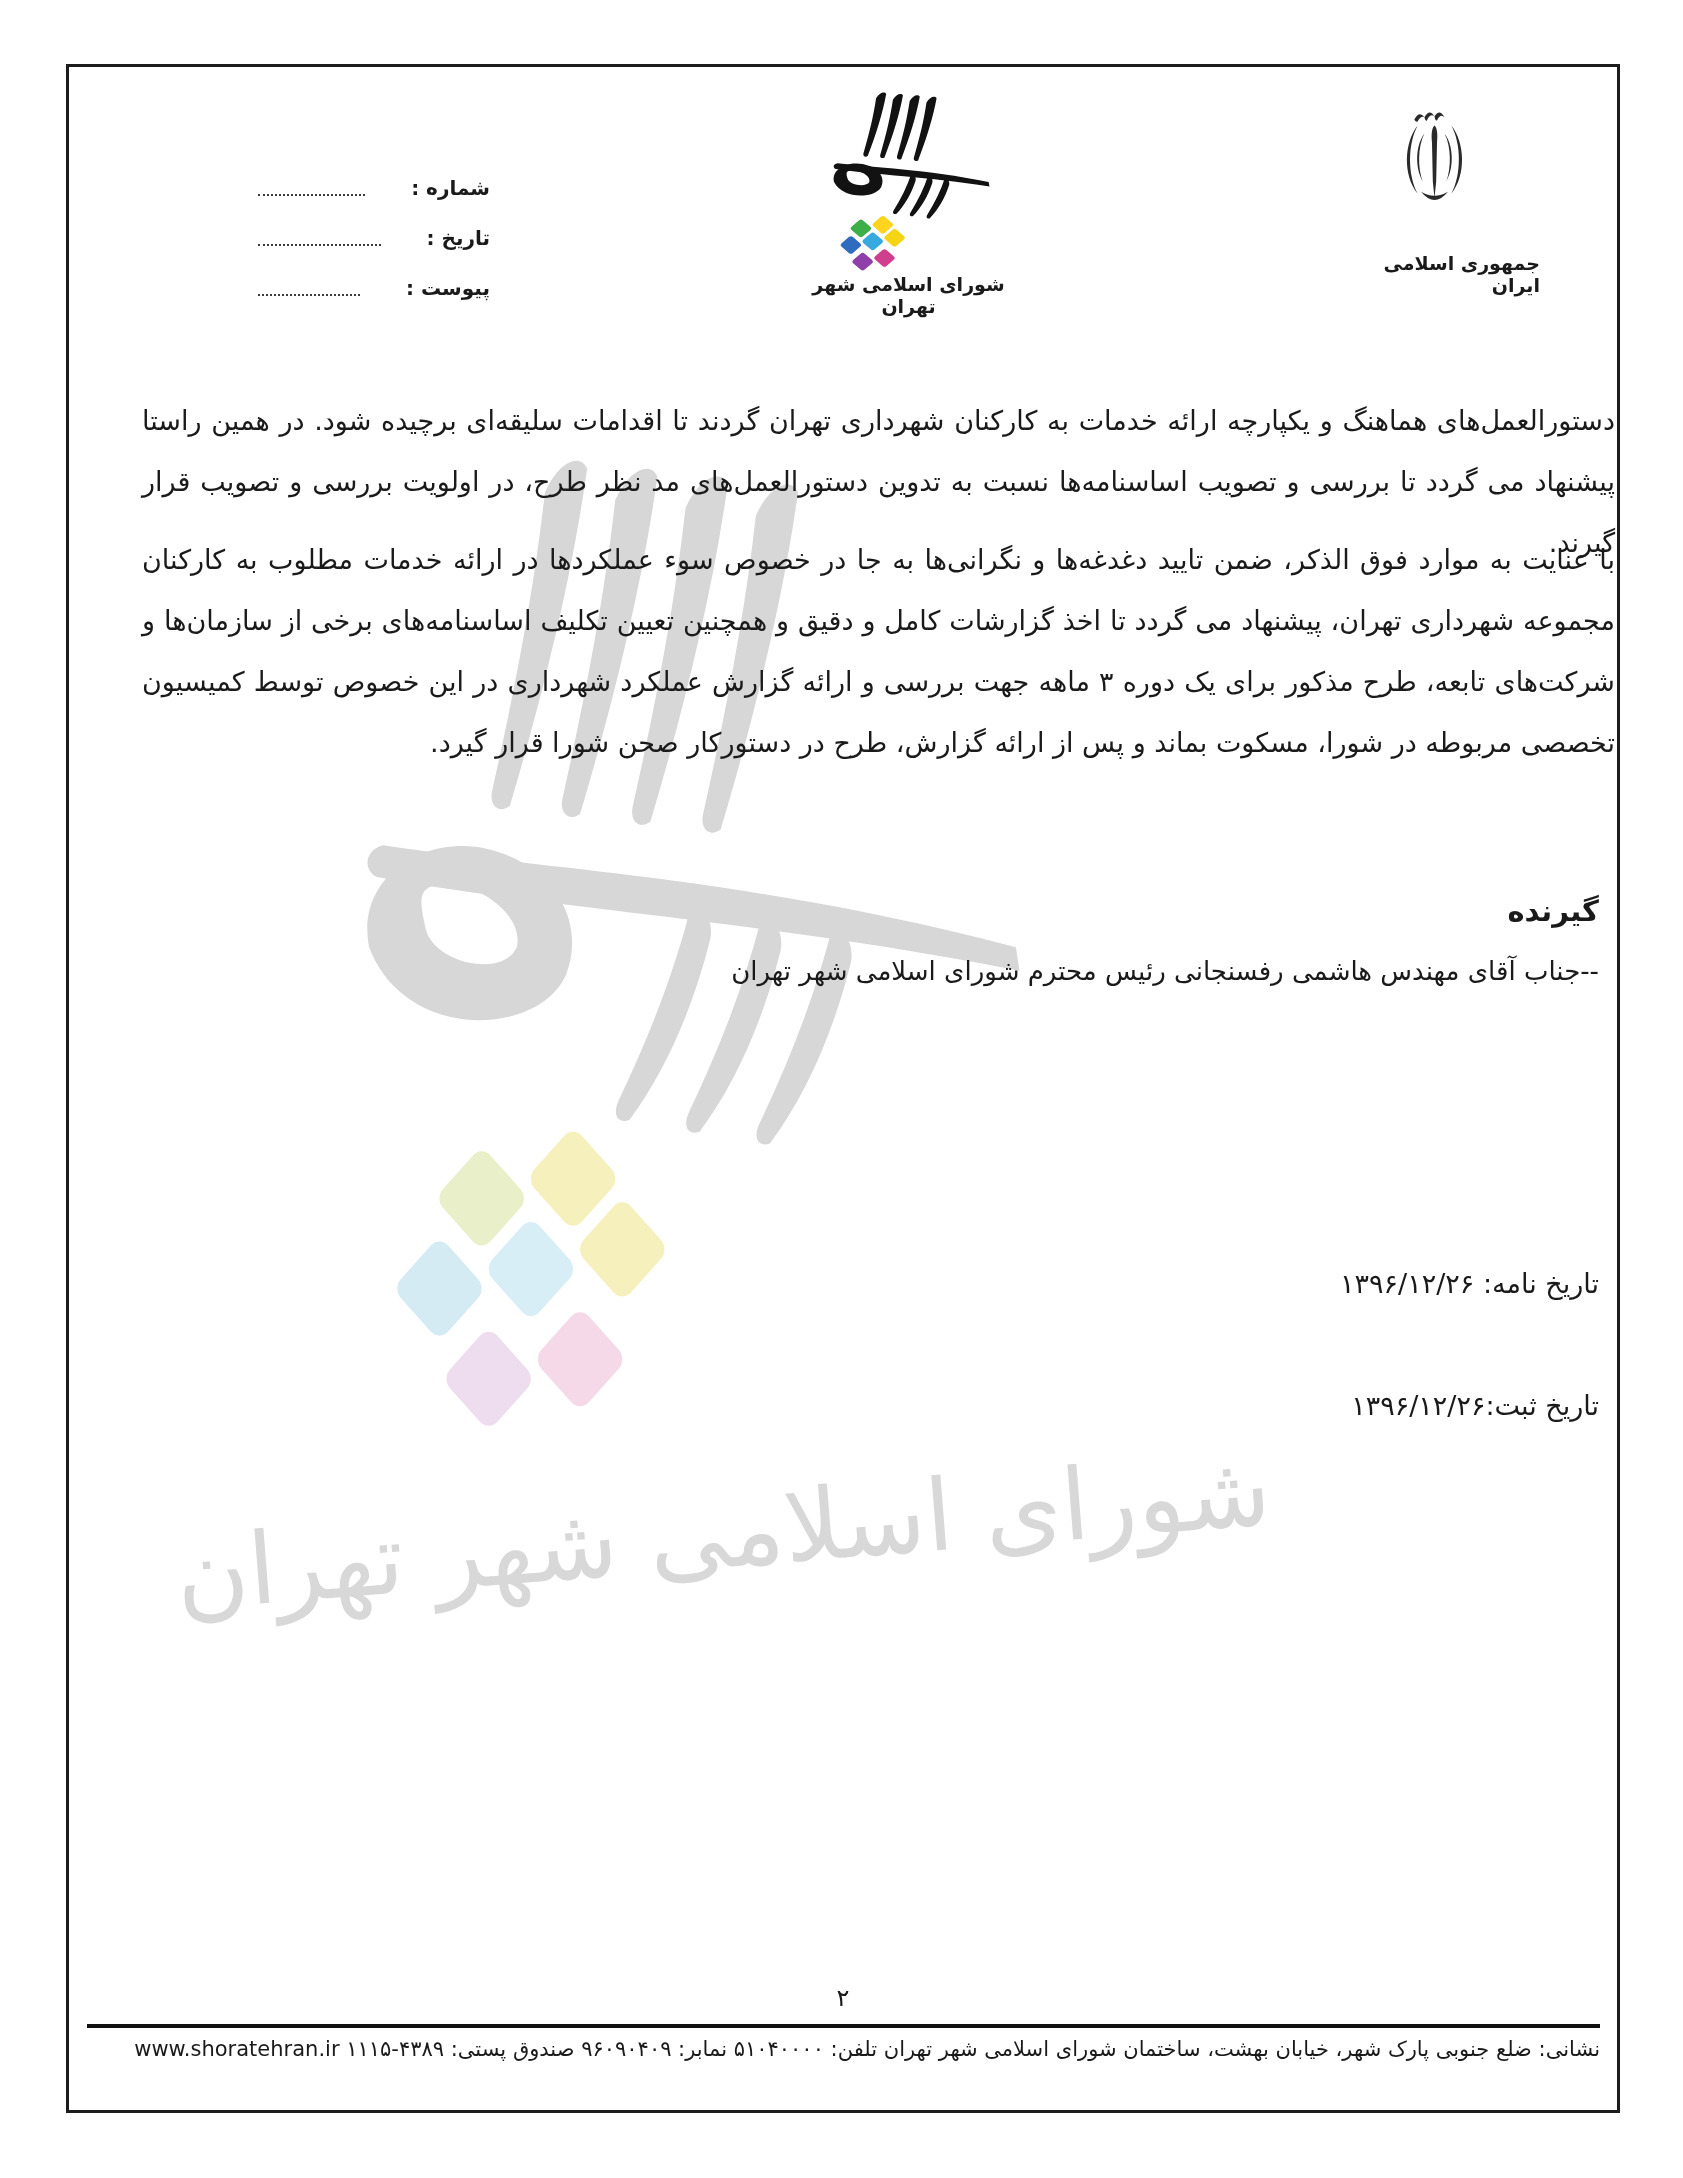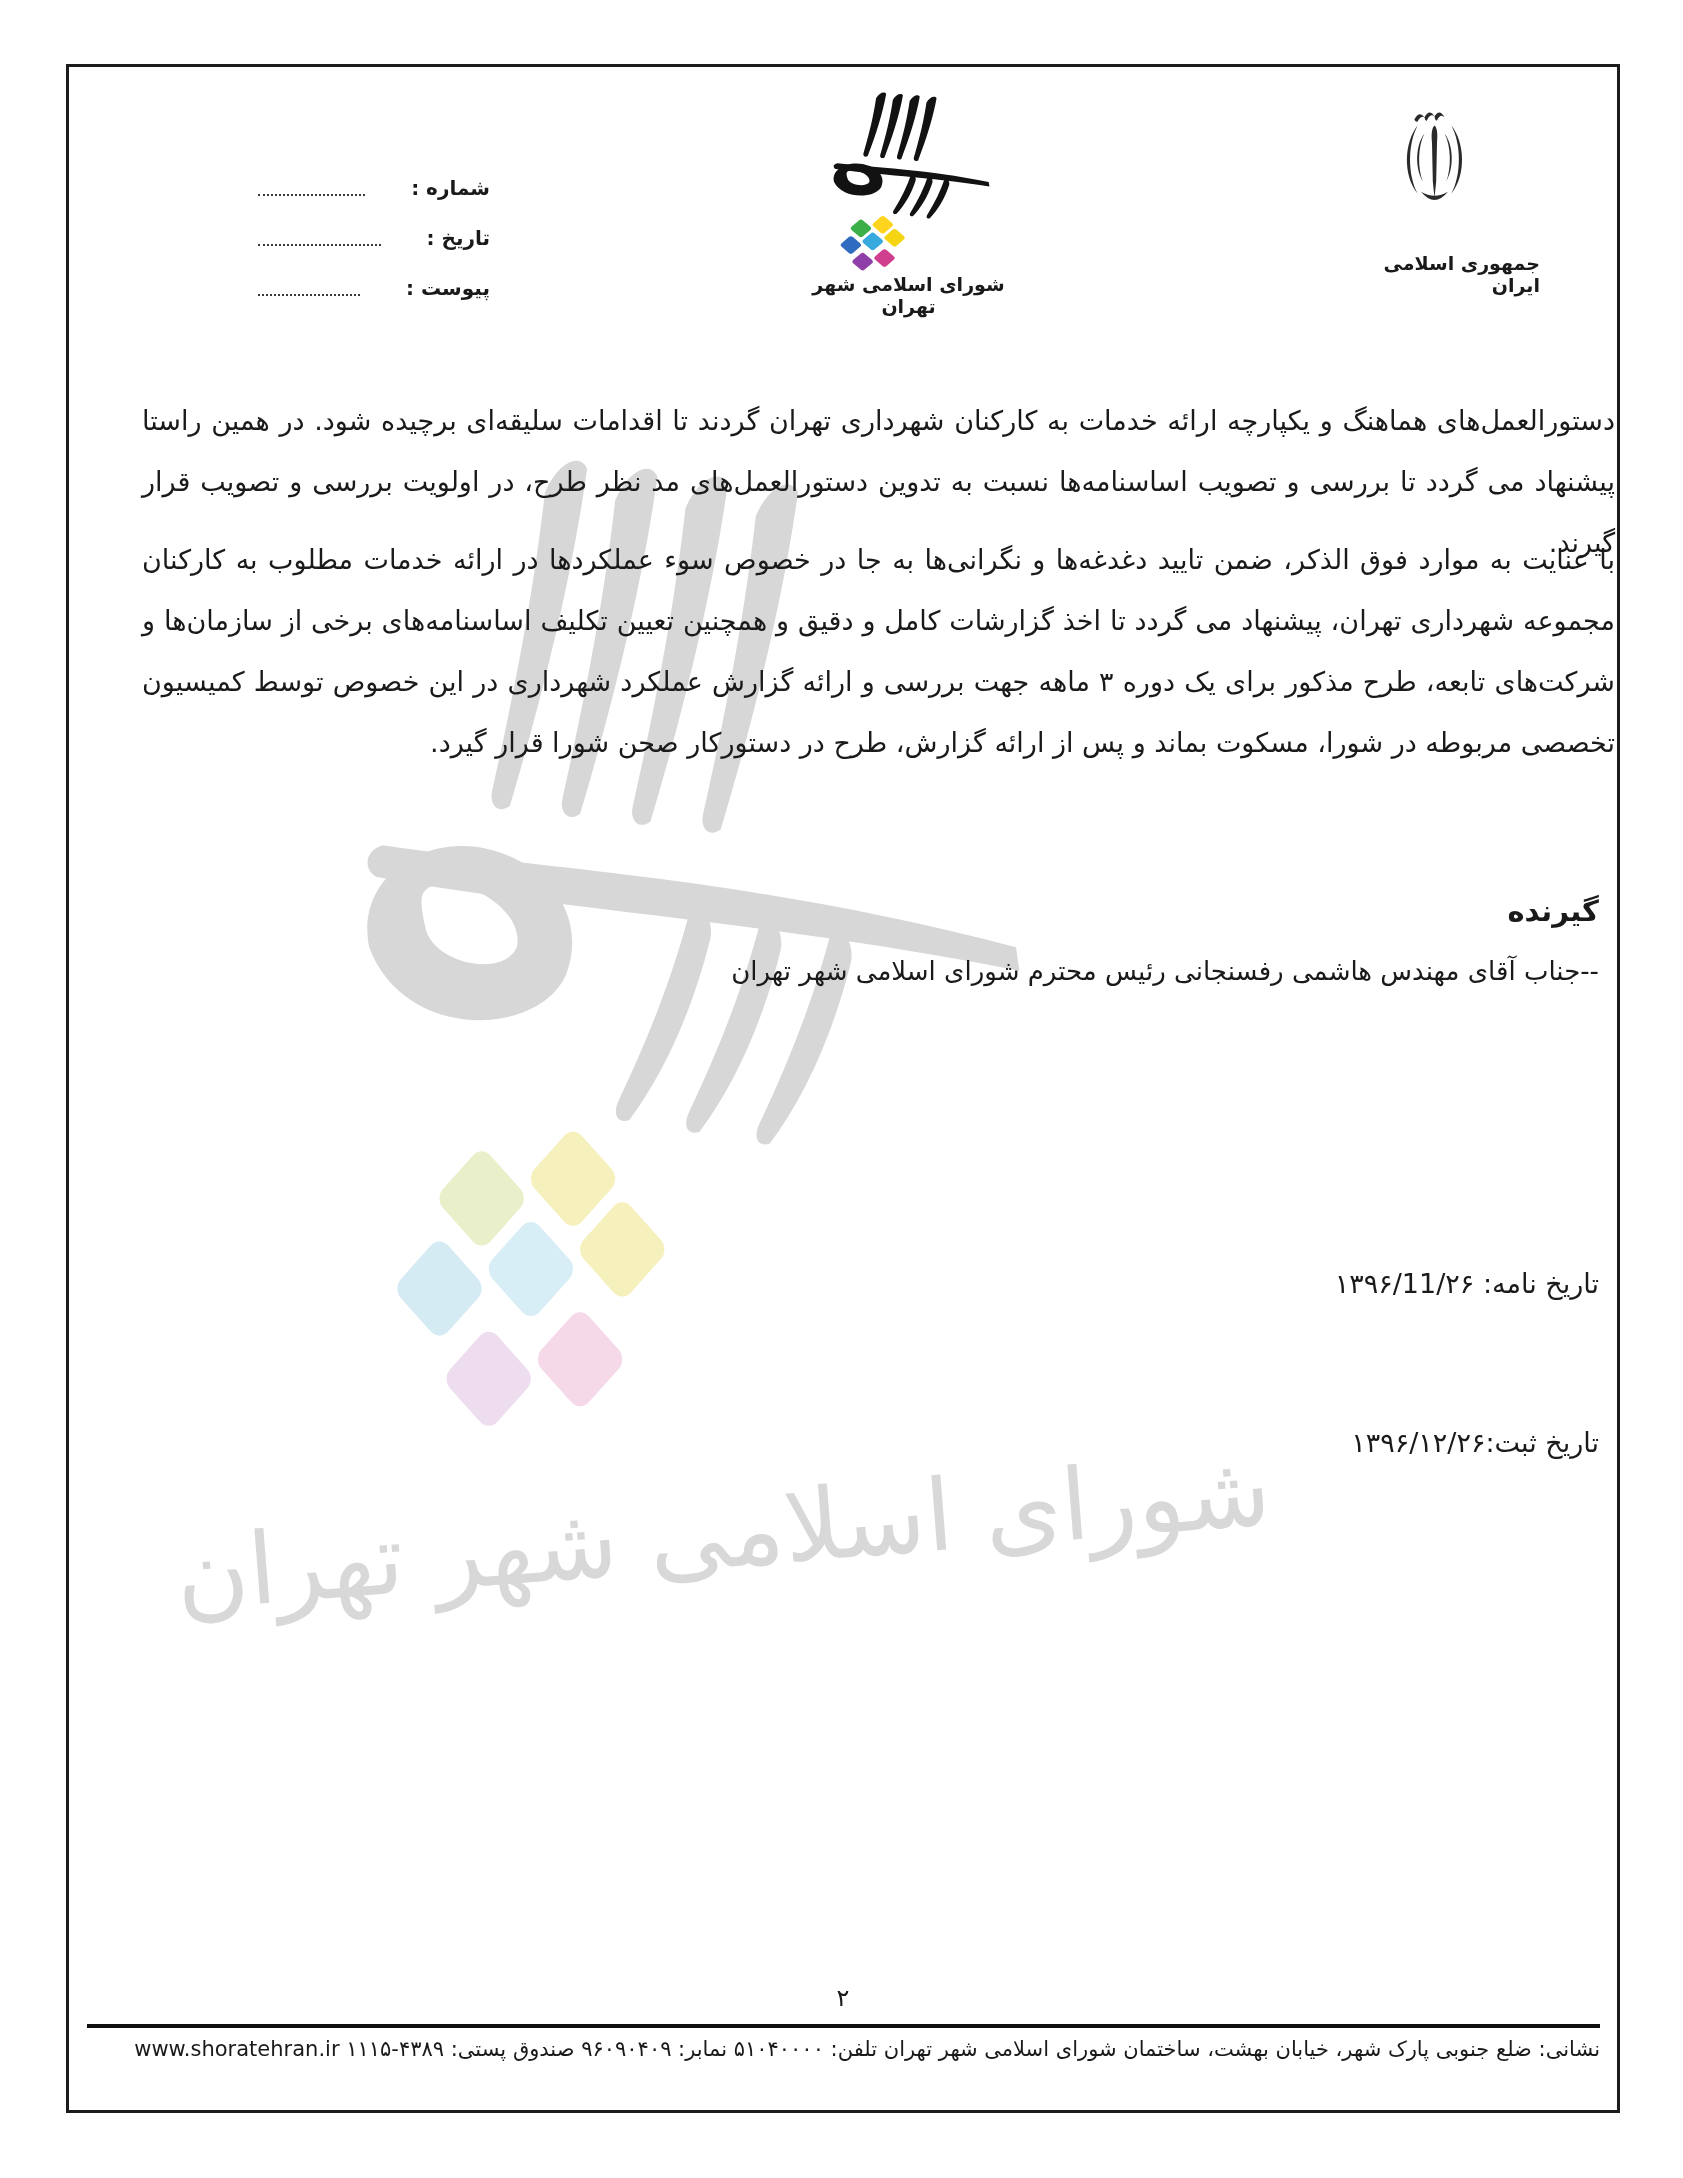--- a/index.html
+++ b/index.html
@@ -115,21 +115,21 @@
   </svg>
   <div class="abs emblem-caption rtl">جمهوری اسلامی ایران</div>
 
   <div class="abs para" style="top:390px">دستورالعمل‌های هماهنگ و یکپارچه ارائه خدمات به کارکنان شهرداری تهران گردند تا اقدامات سلیقه‌ای برچیده شود. در همین راستا پیشنهاد می گردد تا بررسی و تصویب اساسنامه‌ها نسبت به تدوین دستورالعمل‌های مد نظر طرح، در اولویت بررسی و تصویب قرار گیرند.</div>
   <div class="abs para" style="top:529px">با عنایت به موارد فوق الذکر، ضمن تایید دغدغه‌ها و نگرانی‌ها به جا در خصوص سوء عملکردها در ارائه خدمات مطلوب به کارکنان مجموعه شهرداری تهران، پیشنهاد می گردد تا اخذ گزارشات کامل و دقیق و همچنین تعیین تکلیف اساسنامه‌های برخی از سازمان‌ها و شرکت‌های تابعه، طرح مذکور برای یک دوره ۳ ماهه جهت بررسی و ارائه گزارش عملکرد شهرداری در این خصوص توسط کمیسیون تخصصی مربوطه در شورا، مسکوت بماند و پس از ارائه گزارش، طرح در دستورکار صحن شورا قرار گیرد.</div>
 
   <div class="abs line h-bold" style="top:894px">گیرنده</div>
   <div class="abs line t-norm" style="top:951px">--جناب آقای مهندس هاشمی رفسنجانی رئیس محترم شورای اسلامی شهر تهران</div>
 
 
-  <div class="abs line t-date" style="top:1268px">تاریخ نامه: ۱۳۹۶/11/۲۶</div>
-  <div class="abs line t-date" style="top:1427px">تاریخ ثبت:۱۳۹۶/۱۲/۲۶</div>
+  <div class="abs line t-date" style="top:1268px">تاریخ نامه: ۱۳۹۶/۱۲/۲۶</div>
+  <div class="abs line t-date" style="top:1390px">تاریخ ثبت:۱۳۹۶/۱۲/۲۶</div>
 
   <div class="abs pagenum">۲</div>
   <div class="abs footer-rule"></div>
   <div class="abs footer-info">نشانی: ضلع جنوبی پارک شهر، خیابان بهشت، ساختمان شورای اسلامی شهر تهران  تلفن: ۵۱۰۴۰۰۰۰ نمابر: ۹۶۰۹۰۴۰۹ صندوق پستی: ۴۳۸۹-۱۱۱۵ www.shoratehran.ir</div>
 
 </div>
 
 
 </body></html>

